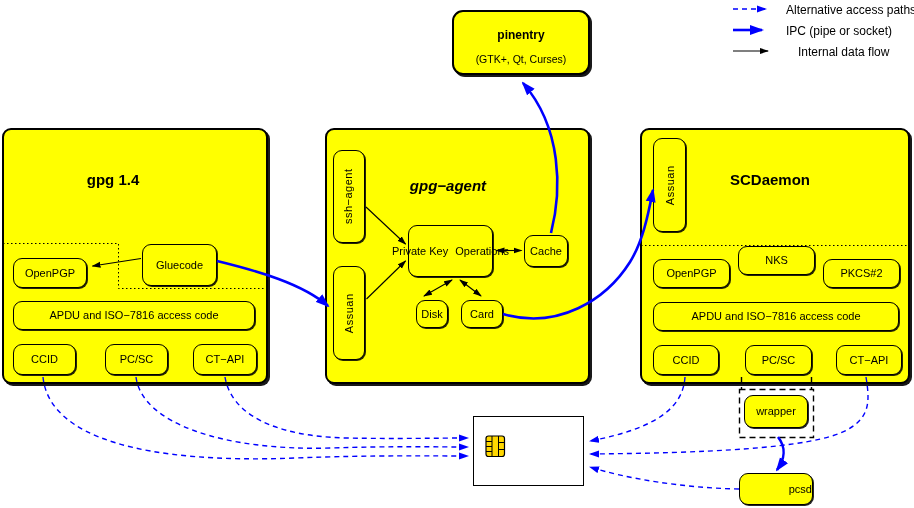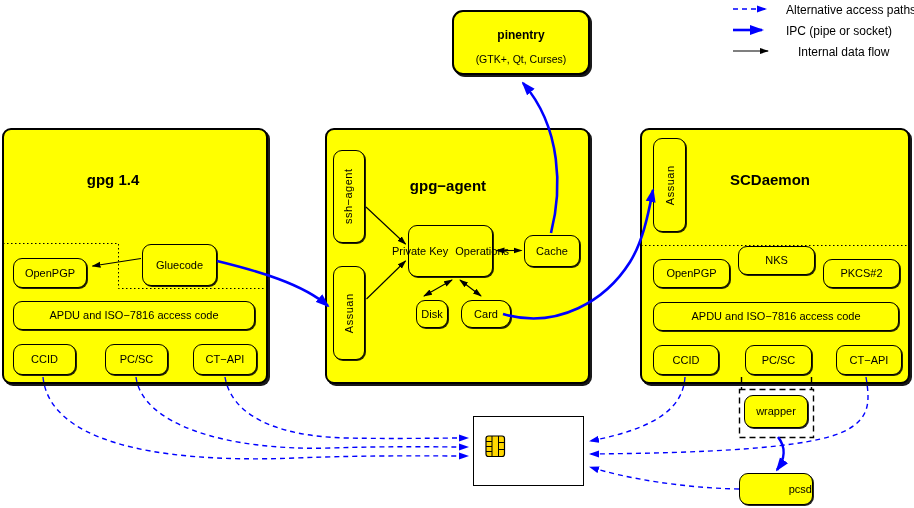--- a/index.html
+++ b/index.html
@@ -42,21 +42,21 @@
 <body>
 
 <div id="stage">
 
   <div class="bigbox" style="left:2px;top:128px;width:266px;height:256px;"></div>
   <div class="bigbox" style="left:325px;top:128px;width:265px;height:256px;"></div>
   <div class="bigbox" style="left:640px;top:128px;width:270px;height:256px;"></div>
   <div class="bigbox" style="left:452px;top:10px;width:138px;height:65px;border-radius:11px;"></div>
 
   <div class="title" style="left:38px;top:171px;">gpg 1.4</div>
-  <div class="title" style="left:373px;top:177px;">gpg−agent</div>
+  <div class="title" style="left:373px;top:177px;font-style:italic;">gpg−agent</div>
   <div class="title" style="left:695px;top:171px;">SCDaemon</div>
   <div class="pin-title" style="left:452px;top:28px;">pinentry</div>
   <div class="pin-sub" style="left:452px;top:53px;">(GTK+, Qt, Curses)</div>
 
   <div class="node" style="left:13px;top:258px;width:74px;height:30px;">
       <span>OpenPGP</span>
     </div>
   <div class="node" style="left:142px;top:244px;width:75px;height:42px;">
       <span>Gluecode</span>
     </div>
@@ -76,27 +76,27 @@
   <div class="node vnode" style="left:333px;top:150px;width:32px;height:93px;">
       <span>ssh−agent</span>
     </div>
   <div class="node vnode" style="left:333px;top:266px;width:32px;height:94px;">
       <span>Assuan</span>
     </div>
   <div class="node pko" style="left:408px;top:225px;width:85px;height:52px;">
     <span>Private Key</span>
     <span>Operations</span>
   </div>
-  <div class="node" style="left:524px;top:235px;width:56px;height:32px;">
+  <div class="node" style="left:524px;top:235px;width:44px;height:32px;">
       <span>Cache</span>
     </div>
   <div class="node" style="left:416px;top:300px;width:32px;height:28px;">
       <span>Disk</span>
     </div>
-  <div class="node" style="left:461px;top:300px;width:50px;height:28px;border-radius:11px;">
+  <div class="node" style="left:461px;top:300px;width:42px;height:28px;">
       <span>Card</span>
     </div>
 
   <div class="node vnode" style="left:653px;top:138px;width:33px;height:94px;">
       <span>Assuan</span>
     </div>
   <div class="node" style="left:653px;top:259px;width:77px;height:29px;">
       <span>OpenPGP</span>
     </div>
   <div class="node" style="left:738px;top:246px;width:77px;height:29px;">

